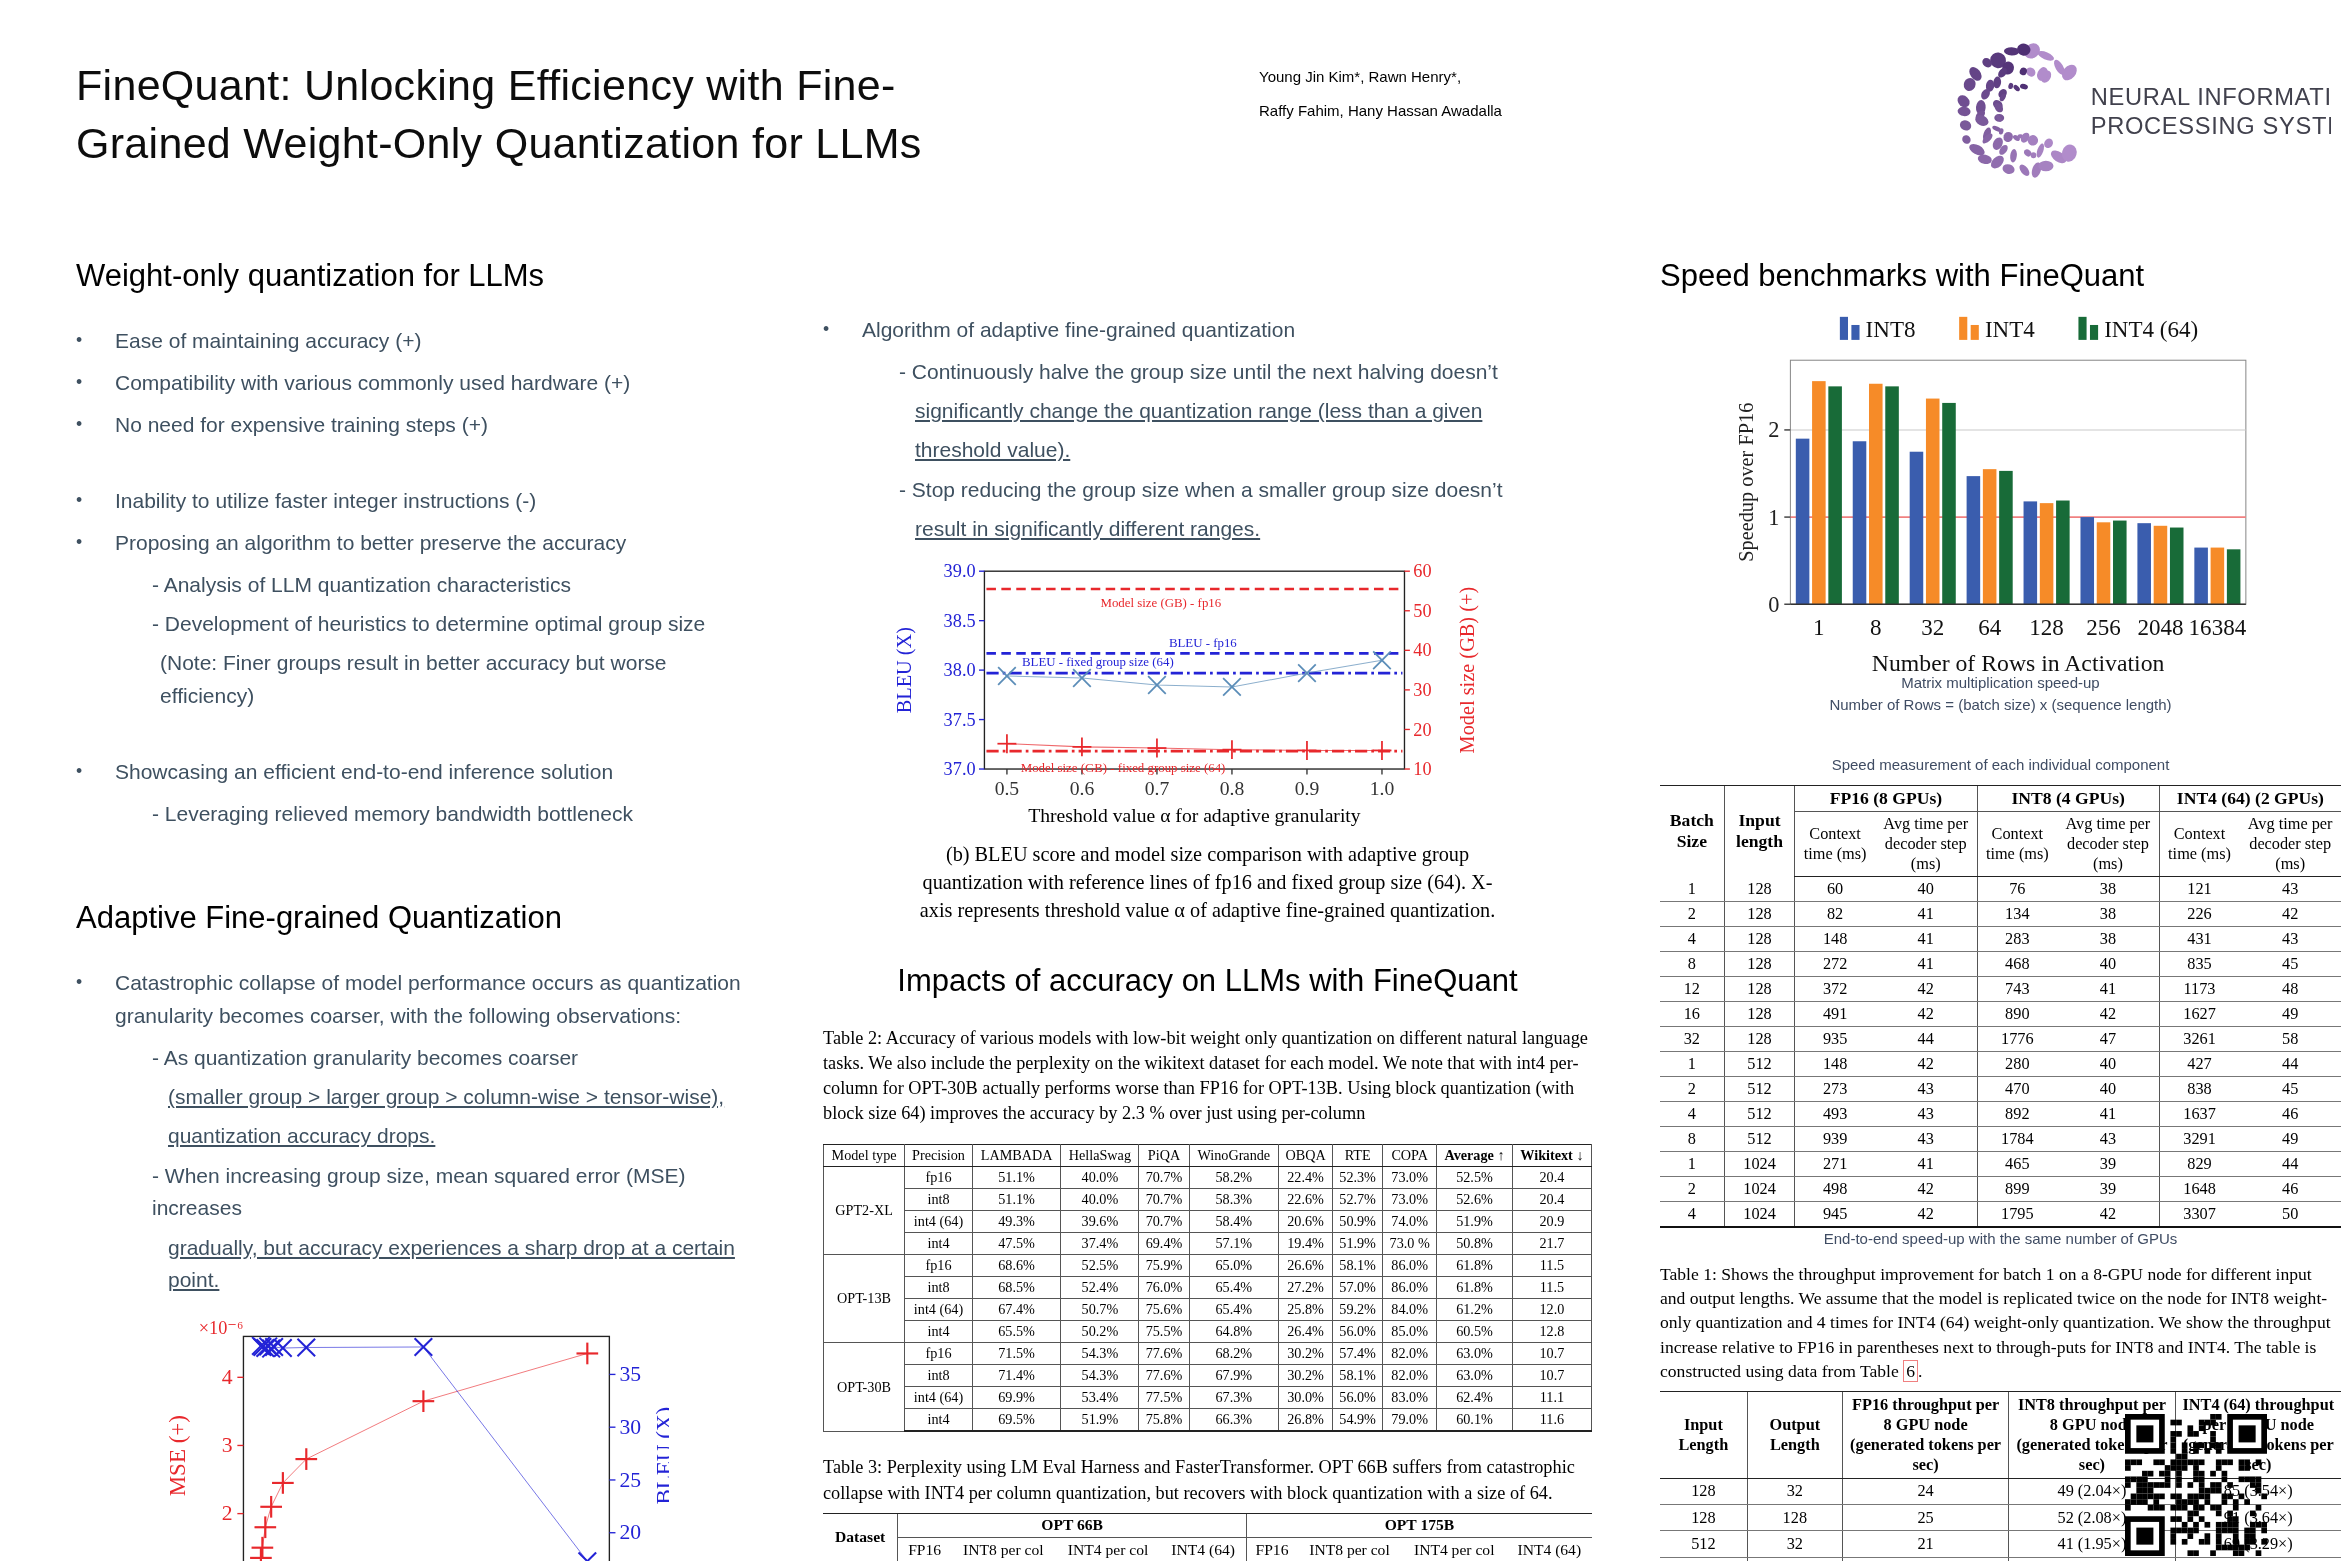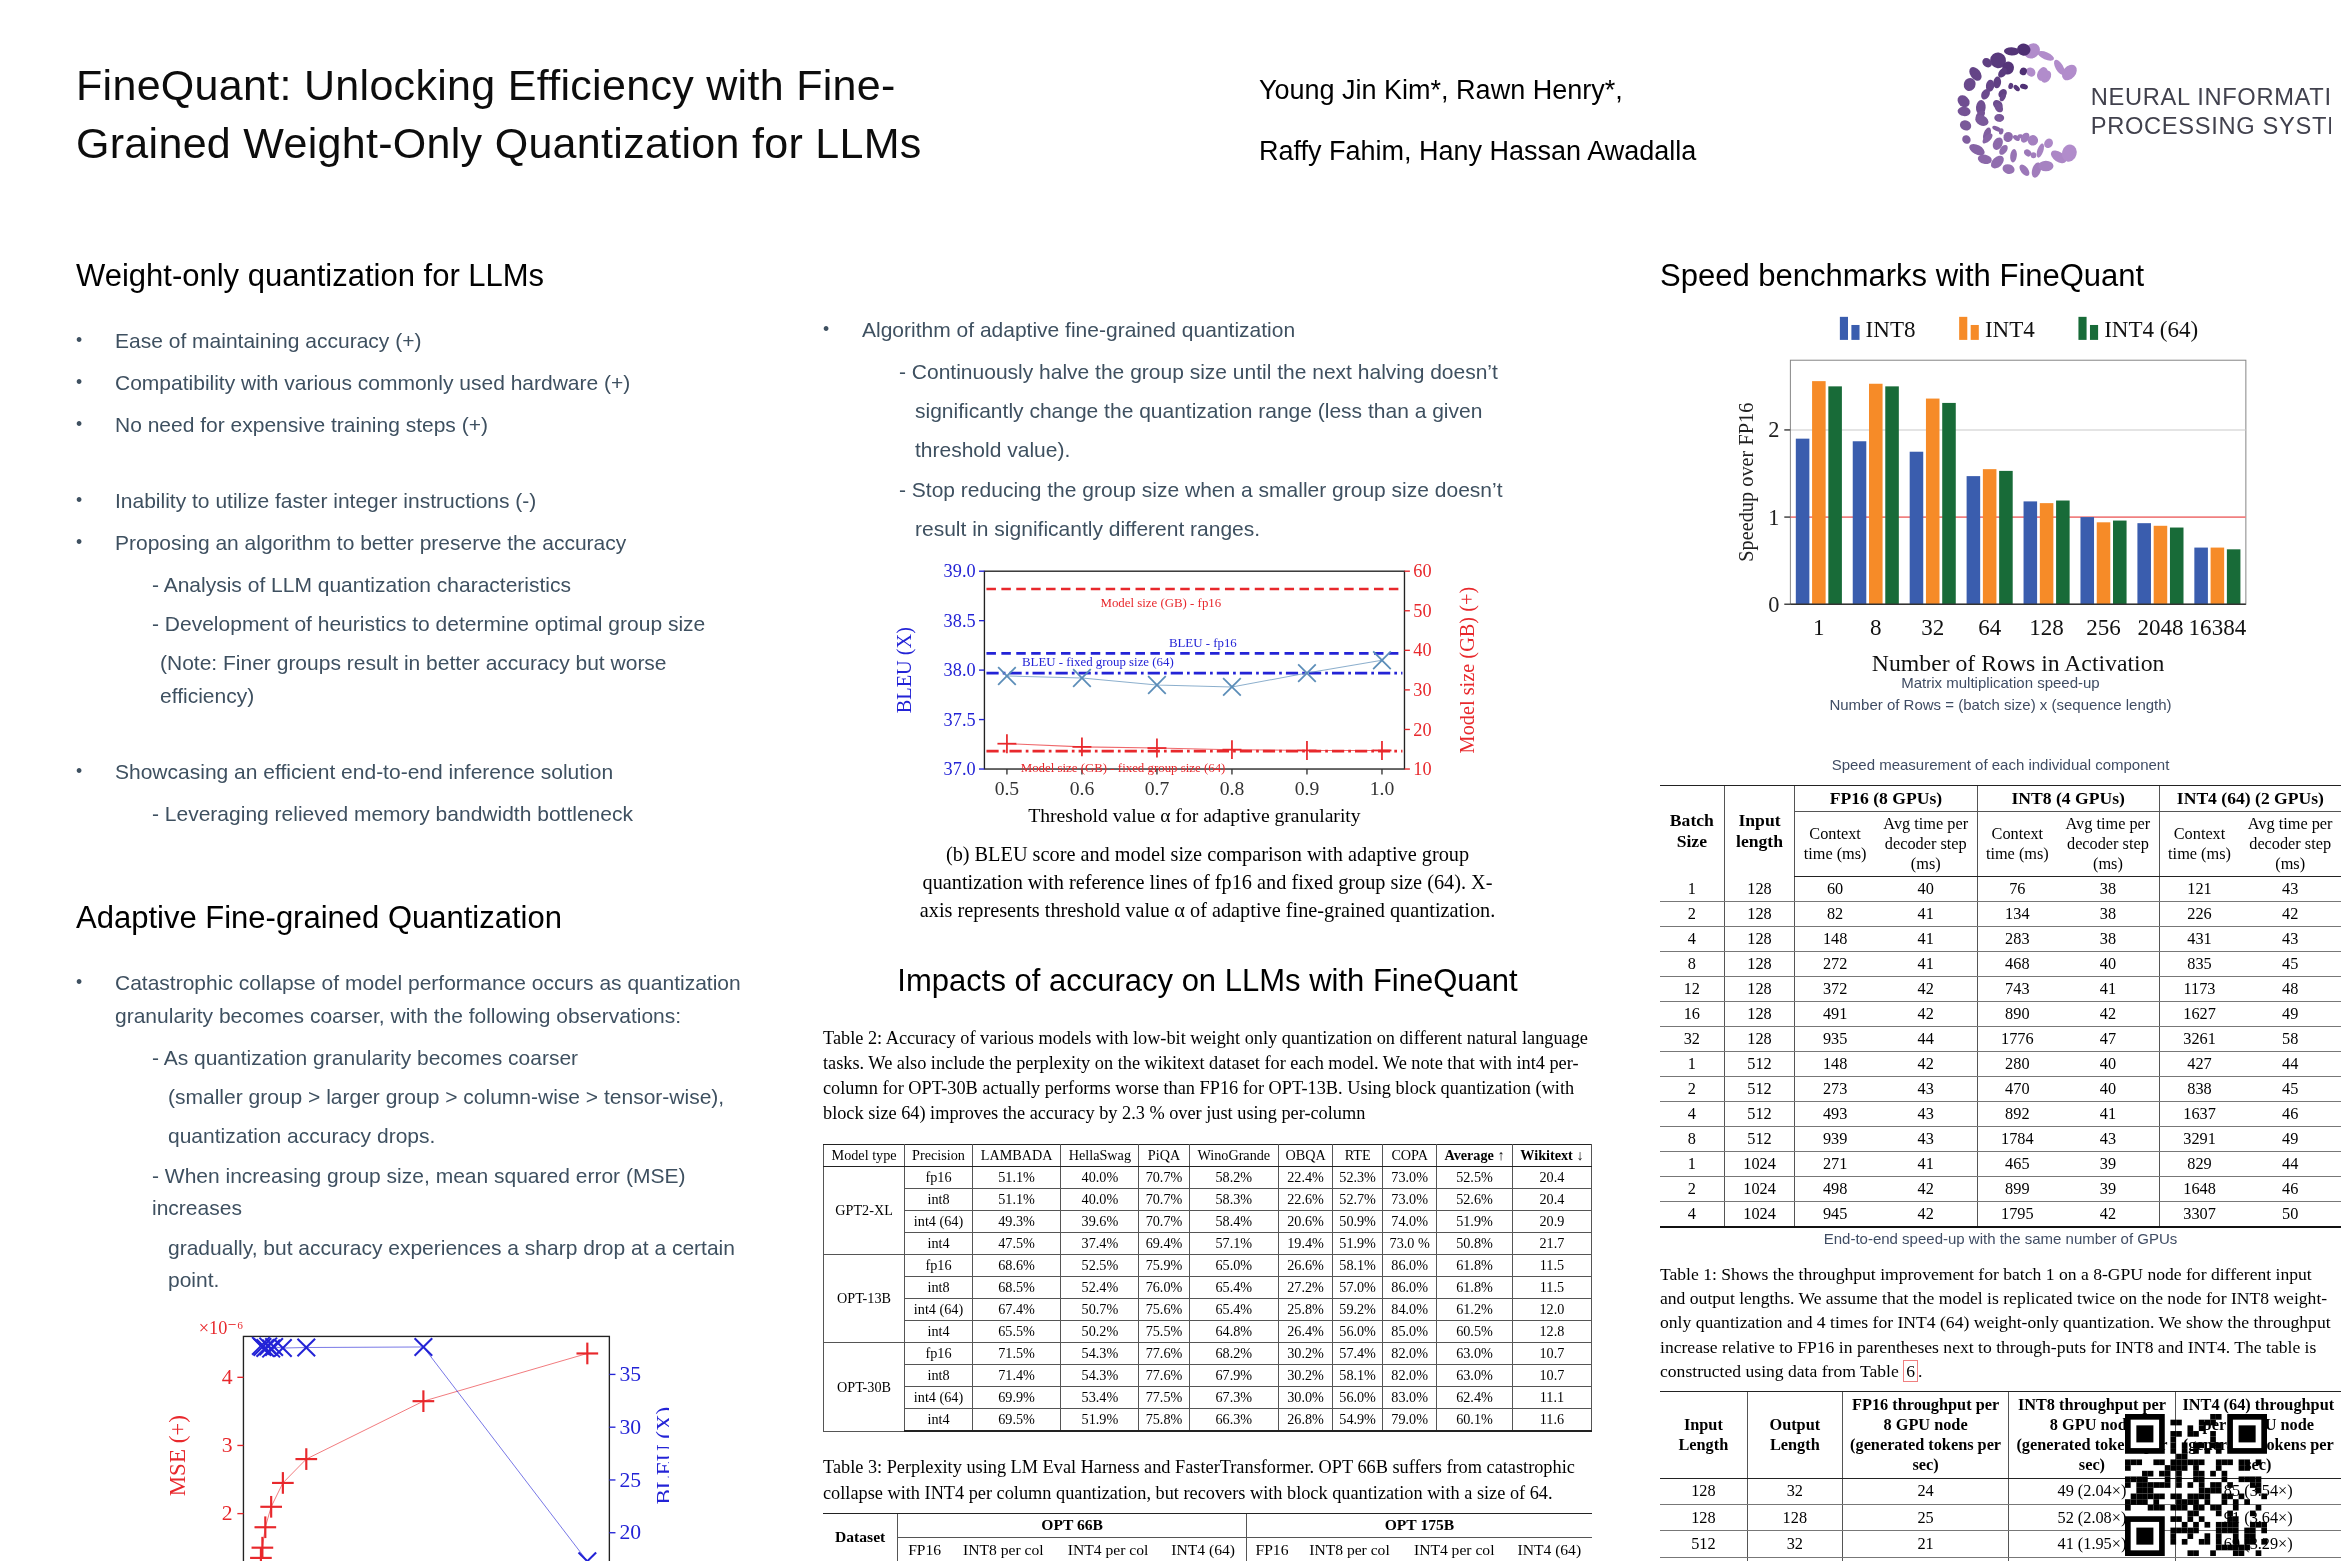--- a/index.html
+++ b/index.html
@@ -1,28 +1,28 @@
 <!DOCTYPE html>
 <html style="font-size:11px"><head>
 <meta charset="utf-8">
 <style>
   html,body{margin:0;padding:0;background:#ffffff;}
   body{width:2342px;height:1561px;position:relative;font-family:"Liberation Sans",sans-serif;color:#000;overflow:hidden;}
   .abs{position:absolute;}
   
   .title{left:76px;top:57px;font-size:43px;line-height:1.34;color:#0d0d0d;letter-spacing:0.3px;}
-  .authors{left:1259px;top:60px;font-size:27px;line-height:2.25;color:#000;}
+  .authors{left:1259px;top:60px;font-size:15px;line-height:2.25;color:#000;}
   
   .h2{font-size:31px;font-weight:400;color:#000;margin:0 0 31px 0;}
   
   .brow,.drow,.crow,.nrow{font-size:21px;color:#3e5060;line-height:1.55;}
   .brow{display:flex;margin:9.5px 0;}
   .brow .dot{width:39px;flex:none;font-size:17.6px;padding-top:2px;color:#3e5060;}
   .drow{padding-left:76px;margin:6.8px 0;}
-  .crow{padding-left:92px;margin:6.8px 0;}
+  .crow{padding-left:92px;margin:6.8px 0;text-decoration:underline;}
   .nrow{padding-left:84px;margin:6.8px 0;}
   .gap-lg{margin-top:43px;}
   
   .col-left{left:76px;top:258px;width:671px;}
   .col-mid{left:823px;top:304px;width:769px;}
   .col-right{left:1660px;top:258px;width:681px;}
   .figcap-b{font-family:"Liberation Serif",serif;font-size:20.3px;color:#000;text-align:center;line-height:1.4;}
   .smallcap{font-size:15px;color:#3f4c63;text-align:center;line-height:1.45;}
   
   table.t{border-collapse:collapse;font-family:"Liberation Serif",serif;color:#000;}

